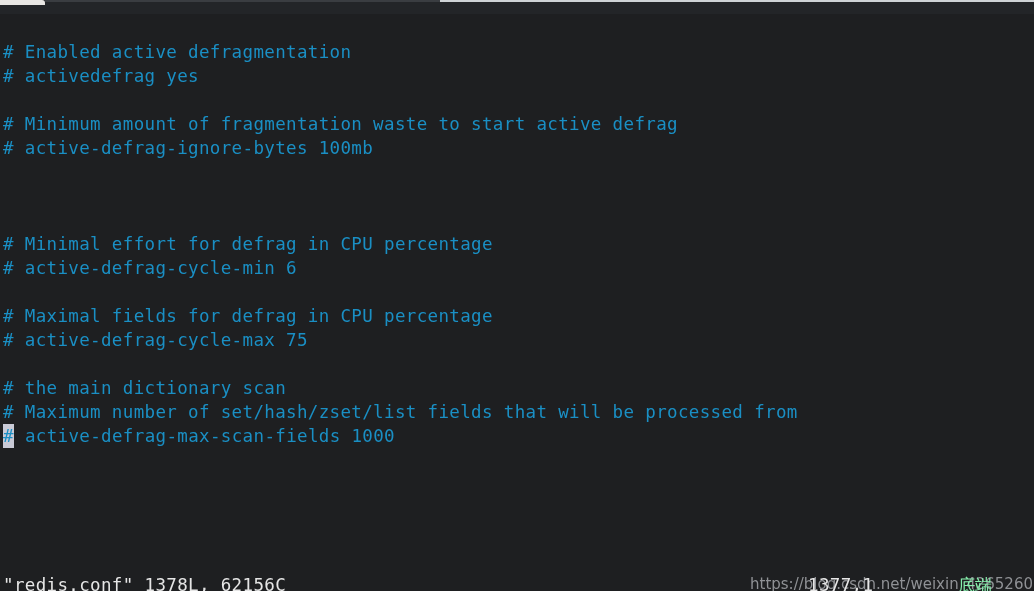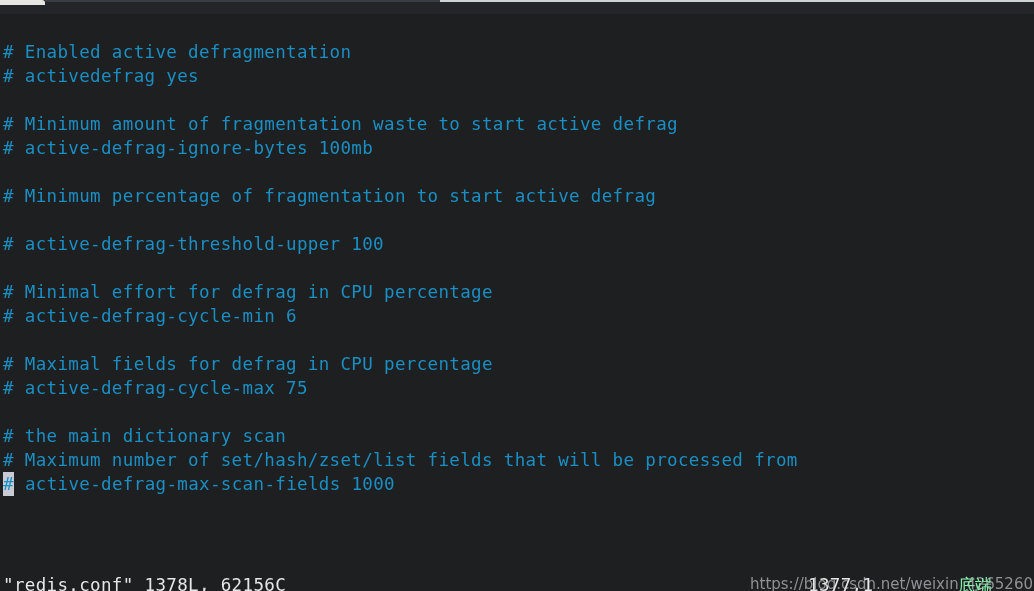--- a/index.html
+++ b/index.html
@@ -147,23 +147,21 @@
 
   <div id="terminal">
 
     <div class="code-area">
       <div class="line"># Enabled active defragmentation</div>
       <div class="line"># activedefrag yes</div>
       <div class="line blank"></div>
       <div class="line"># Minimum amount of fragmentation waste to start active defrag</div>
       <div class="line"># active-defrag-ignore-bytes 100mb</div>
       <div class="line blank"></div>
-      <div class="line"># Minimum percentage of fragmentation to start active defrag</div>
       <div class="line blank"></div>
-      <div class="line"># active-defrag-threshold-upper 100</div>
       <div class="line blank"></div>
       <div class="line"># Minimal effort for defrag in CPU percentage</div>
       <div class="line"># active-defrag-cycle-min 6</div>
       <div class="line blank"></div>
       <div class="line"># Maximal fields for defrag in CPU percentage</div>
       <div class="line"># active-defrag-cycle-max 75</div>
       <div class="line blank"></div>
       <div class="line"># the main dictionary scan</div>
       <div class="line"># Maximum number of set/hash/zset/list fields that will be processed from</div>
       <div class="line"><span class="cursor-cell">#</span><span> active-defrag-max-scan-fields 1000</span></div>

